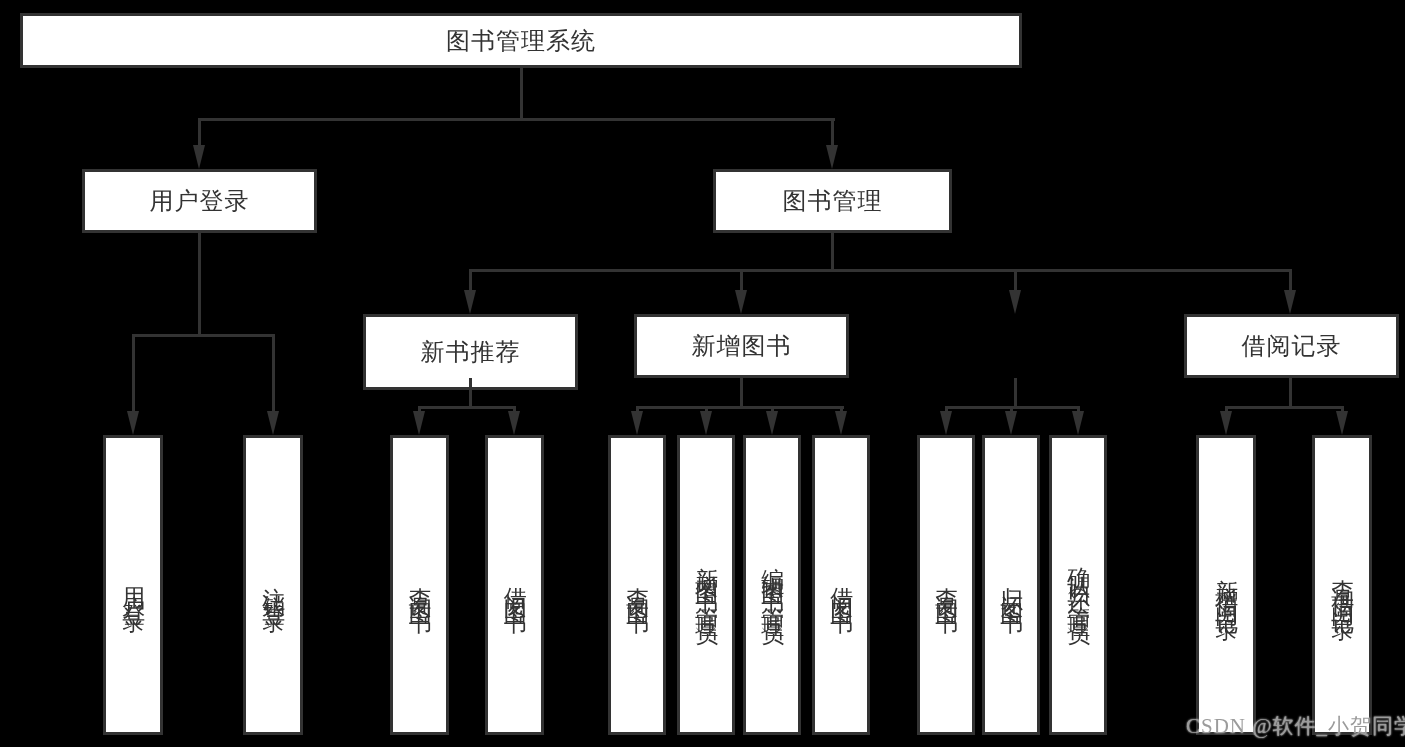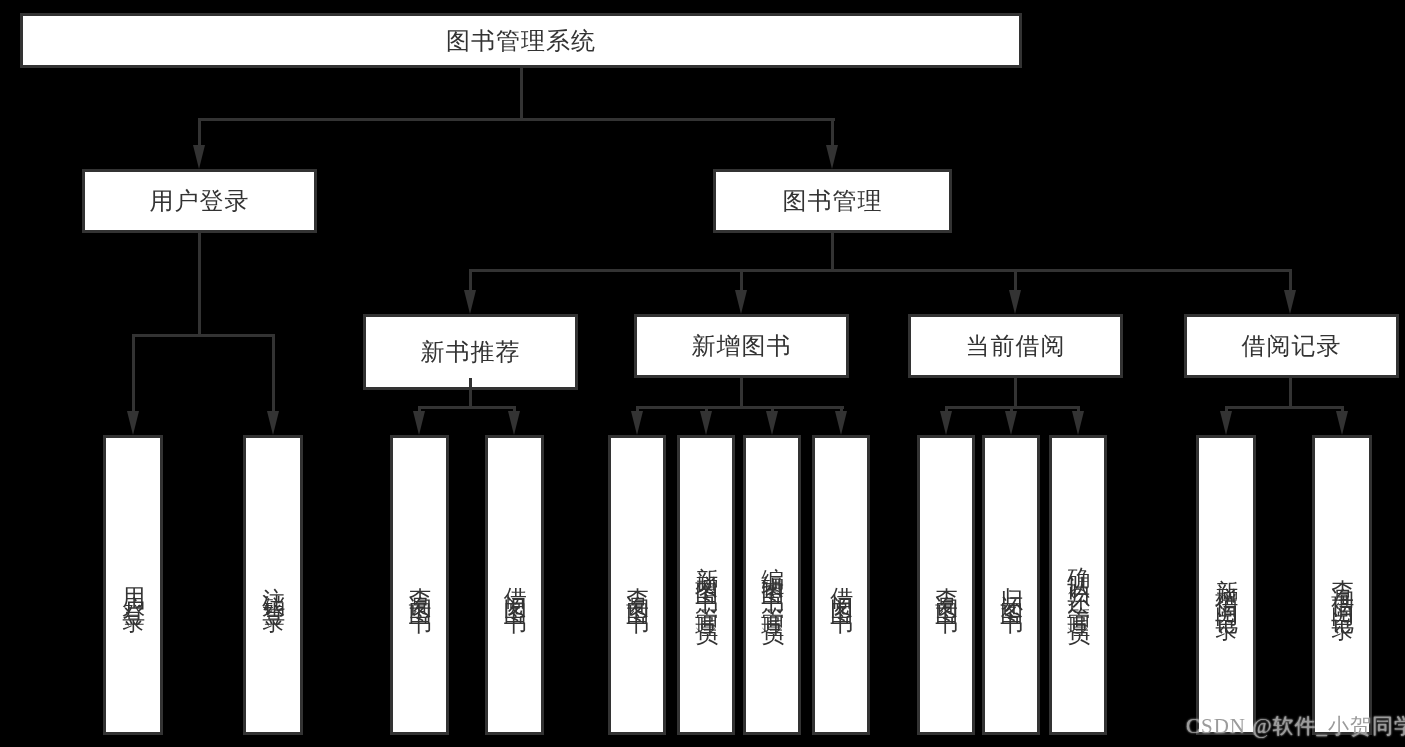--- a/index.html
+++ b/index.html
@@ -73,23 +73,20 @@
   </div>
 
   <div class="node" style="left:363px;top:314px;width:215px;height:76px">
     <span class="lbl">新书推荐</span>
   </div>
 
   <div class="node" style="left:634px;top:314px;width:215px;height:64px">
     <span class="lbl">新增图书</span>
   </div>
 
-  <div class="node" style="left:908px;top:314px;width:215px;height:64px">
-    <span class="lbl">当前借阅</span>
-  </div>
 
   <div class="node" style="left:1184px;top:314px;width:215px;height:64px">
     <span class="lbl">借阅记录</span>
   </div>
 
   <div class="node leaf" style="left:103px;top:435px;width:60px;height:300px">
     <span class="lbl">用户登录</span>
   </div>
   <div class="node leaf" style="left:243px;top:435px;width:60px;height:300px">
     <span class="lbl">注销登录</span>

